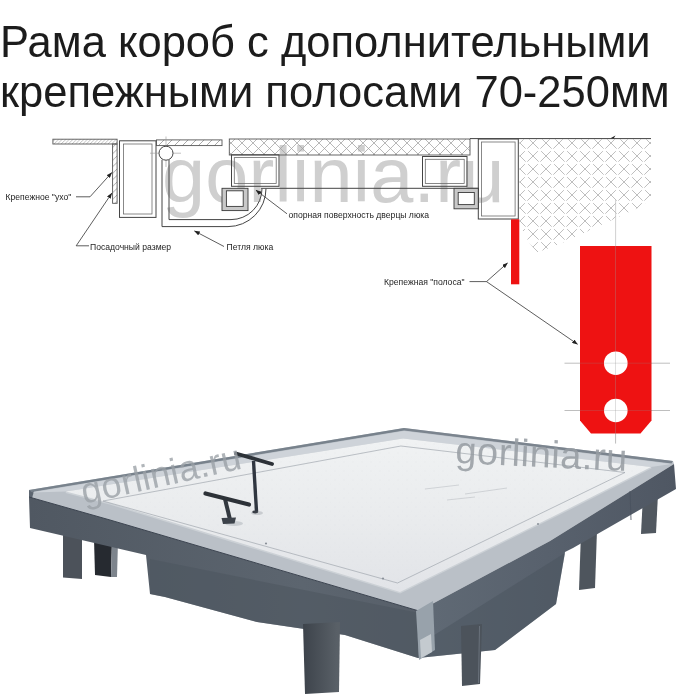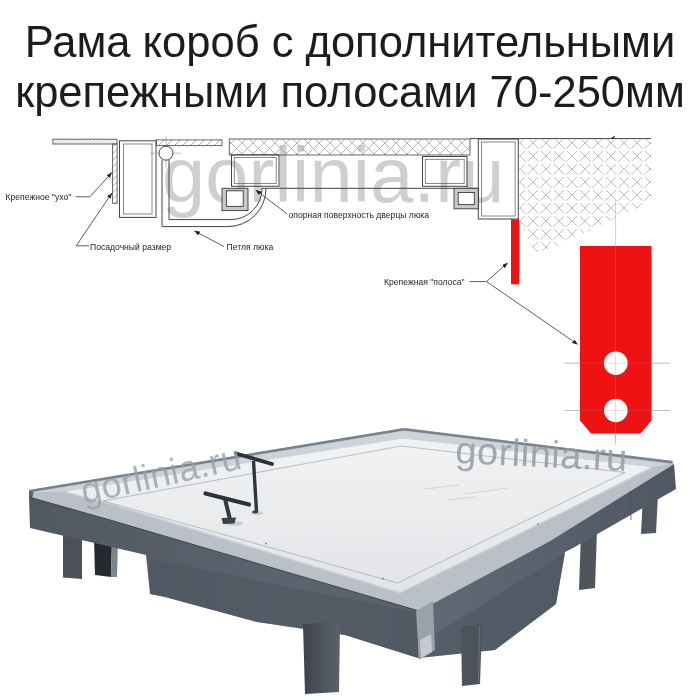--- a/index.html
+++ b/index.html
@@ -1,17 +1,17 @@
 <!DOCTYPE html>
 <html><head>
 <meta charset="utf-8">
 <style>
 html,body{margin:0;padding:0;width:700px;height:700px;background:#ffffff;overflow:hidden}
 body{font-family:"Liberation Sans",sans-serif;position:relative}
-.title{position:absolute;transform:translateZ(0);top:17px;left:0;width:700px;text-align:center;font-size:43.5px;line-height:50px;color:#1c1c1c;letter-spacing:0px}
+.title{position:absolute;transform:translateZ(0);top:17px;left:0;width:700px;text-align:left;font-size:43.5px;line-height:50px;color:#1c1c1c;letter-spacing:0px}
 svg{position:absolute;top:0;left:0;transform:translateZ(0)}
 </style>
 </head>
 <body>
 
 <div class="title">Рама короб с дополнительными<br>крепежными полосами 70-250мм</div>
 <svg width="700" height="700" viewBox="0 0 700 700">
 <defs>
 <pattern id="pd" width="3.6" height="3.6" patternUnits="userSpaceOnUse">
 <path d="M0,3.6 L3.6,0 M-0.9,0.9 L0.9,-0.9 M2.7,4.5 L4.5,2.7" stroke="#9b9b9b" stroke-width="0.65"></path>

